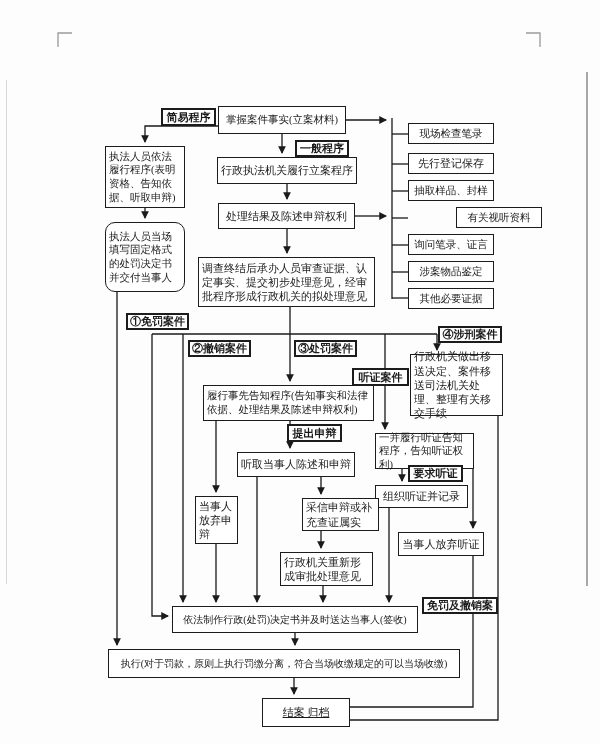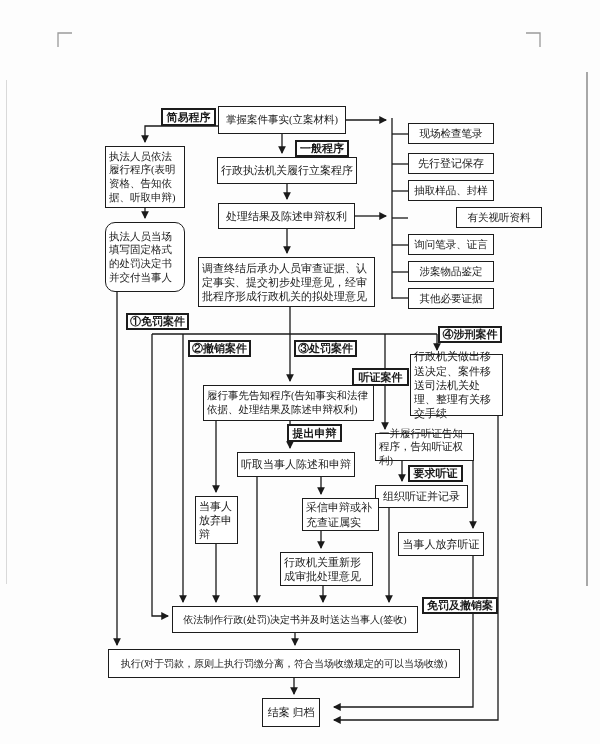--- a/index.html
+++ b/index.html
@@ -98,27 +98,27 @@
       <div class="node nowrap" style="left: 408px; top: 261px; width: 86px; height: 21px; font-size: 10.5px; text-align: center;">涉案物品鉴定</div>
       <div class="node nowrap" style="left: 408px; top: 288px; width: 86px; height: 21px; font-size: 10.5px;">其他必要证据</div>
       <div class="node label" style="left: 126px; top: 313px; width: 63px; height: 17px;">①免罚案件</div>
       <div class="node label" style="left: 188px; top: 340px; width: 63px; height: 17px;">②撤销案件</div>
       <div class="node label" style="left: 294px; top: 340px; width: 63px; height: 17px;">③处罚案件</div>
       <div class="node label" style="left: 438px; top: 326px; width: 64px; height: 17px;">④涉刑案件</div>
       <div class="node multi" style="left: 410px; top: 354px; width: 93px; height: 62px;">行政机关做出移送决定、案件移送司法机关处理、整理有关移交手续</div>
       <div class="node label" style="left: 352px; top: 368px; width: 57px; height: 18px;">听证案件</div>
       <div class="node multi" style="left: 203px; top: 385px; width: 171px; height: 36px; font-size: 10.5px;">履行事先告知程序(告知事实和法律依据、处理结果及陈述申辩权利)</div>
       <div class="node label" style="left: 287px; top: 424px; width: 55px; height: 18px;">提出申辩</div>
-      <div class="node multi" style="left: 375px; top: 433px; width: 99px; height: 28px; font-size: 10.5px; font-family: Liberation Serif, serif;">一并履行听证告知程序，告知听证权利)</div>
+      <div class="node multi" style="left: 375px; top: 433px; width: 99px; height: 36px; font-size: 10.5px; font-family: Liberation Serif, serif;">一并履行听证告知程序，告知听证权利)</div>
       <div class="node nowrap" style="left: 237px; top: 452px; width: 118px; height: 25px;">听取当事人陈述和申辩</div>
       <div class="node label" style="left: 408px; top: 465px; width: 55px; height: 17px;">要求听证</div>
       <div class="node nowrap" style="left: 375px; top: 485px; width: 93px; height: 23px;">组织听证并记录</div>
       <div class="node multi" style="left: 195px; top: 496px; width: 43px; height: 48px;">当事人放弃申辩</div>
       <div class="node multi" style="left: 283px; top: 498px; width: 77px; height: 33px; margin-left: 19px;">采信申辩或补充查证属实</div>
       <div class="node nowrap" style="left: 398px; top: 532px; width: 86px; height: 24px;">当事人放弃听证</div>
       <div class="node multi" style="left: 280px; top: 552px; width: 93px; height: 34px;">行政机关重新形成审批处理意见</div>
       <div class="node nowrap" style="left: 172px; top: 606px; width: 246px; height: 27px; font-size: 10px;">依法制作行政(处罚)决定书并及时送达当事人(签收)</div>
       <div class="node label" style="left: 422px; top: 597px; width: 76px; height: 17px;">免罚及撤销案</div>
       <div class="node nowrap" style="left: 108px; top: 649px; width: 352px; height: 29px; font-size: 10px;">执行(对于罚款，原则上执行罚缴分离，符合当场收缴规定的可以当场收缴)</div>
-      <div class="node nowrap" style="left: 262px; top: 698px; width: 58px; height: 29px;">结案 归档</div>
+      <div class="node nowrap" style="left: 262px; top: 698px; width: 88px; height: 29px; text-decoration: underline;">结案 归档</div>
     </div>
 
 </div>
 
 </body></html>

